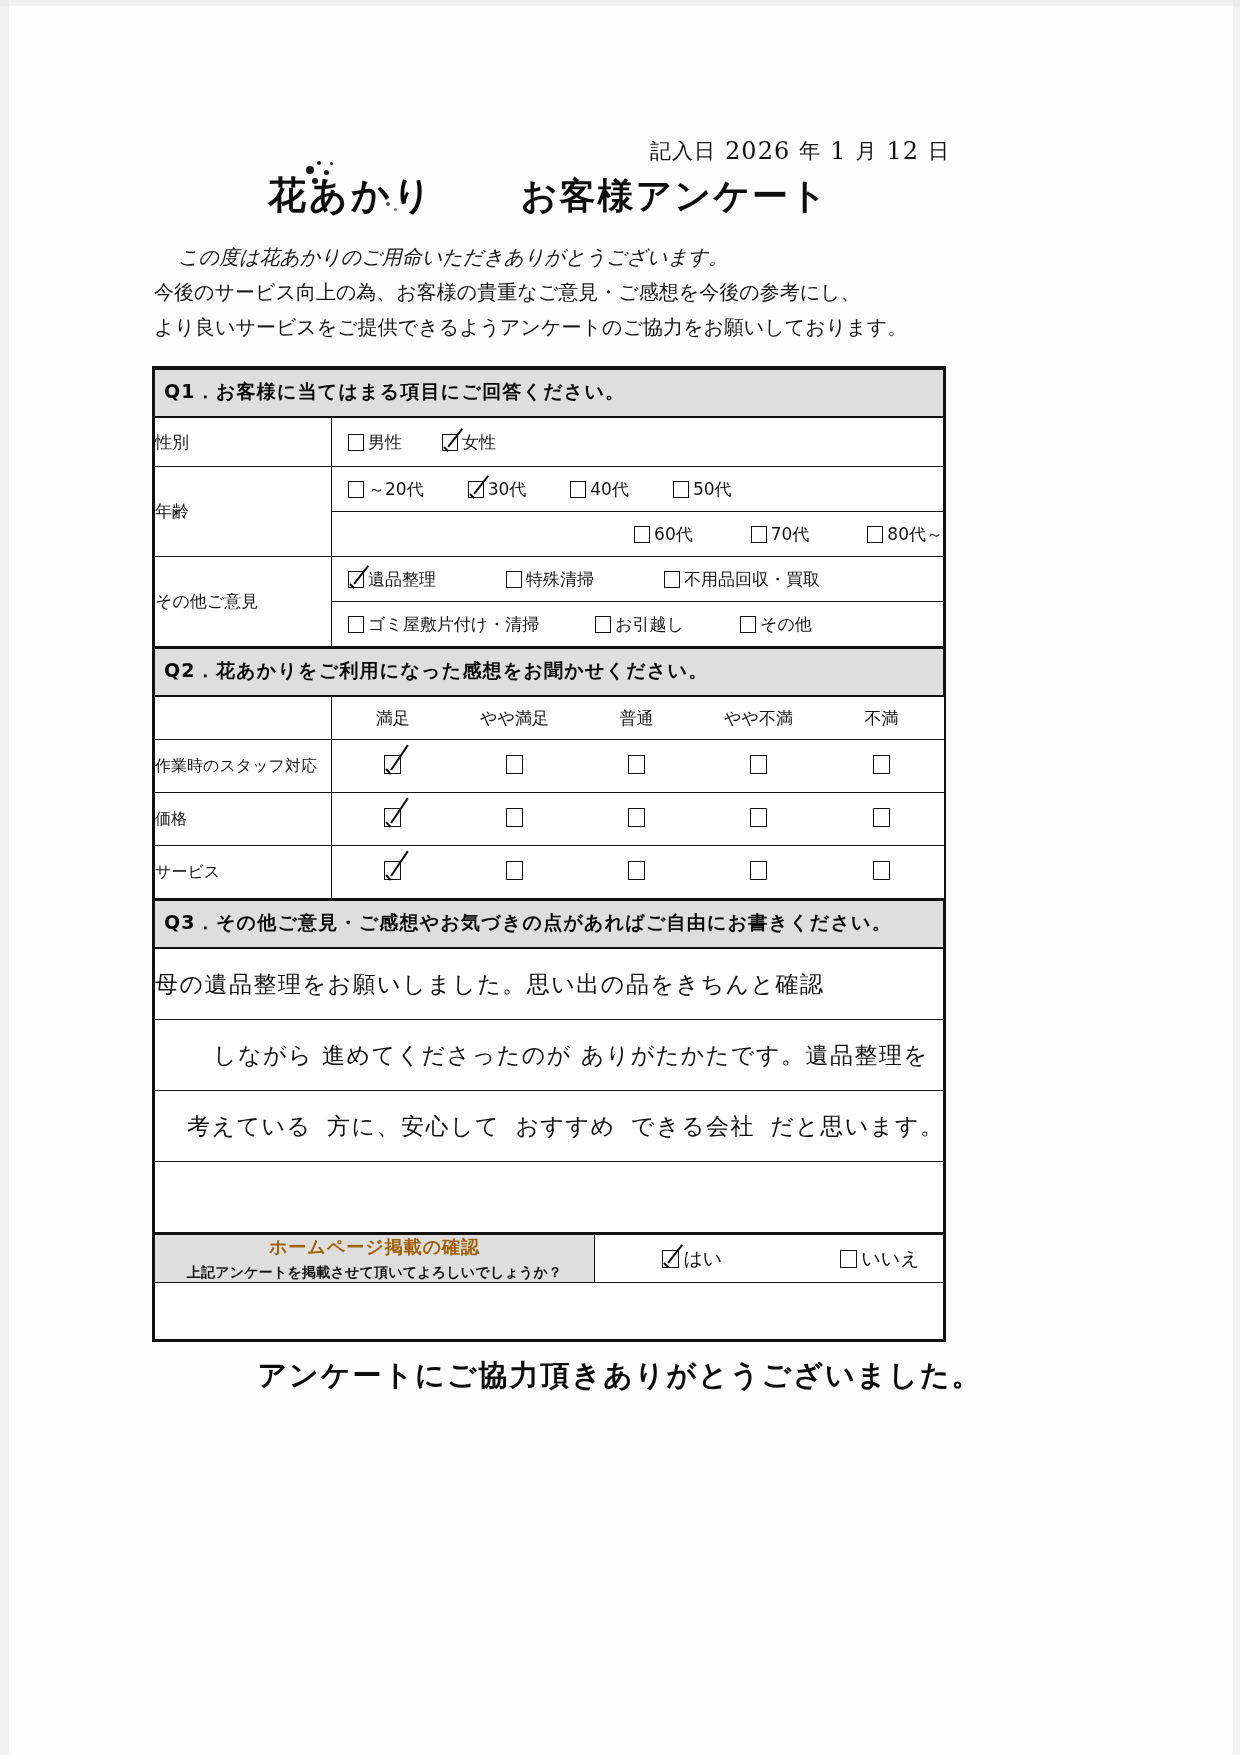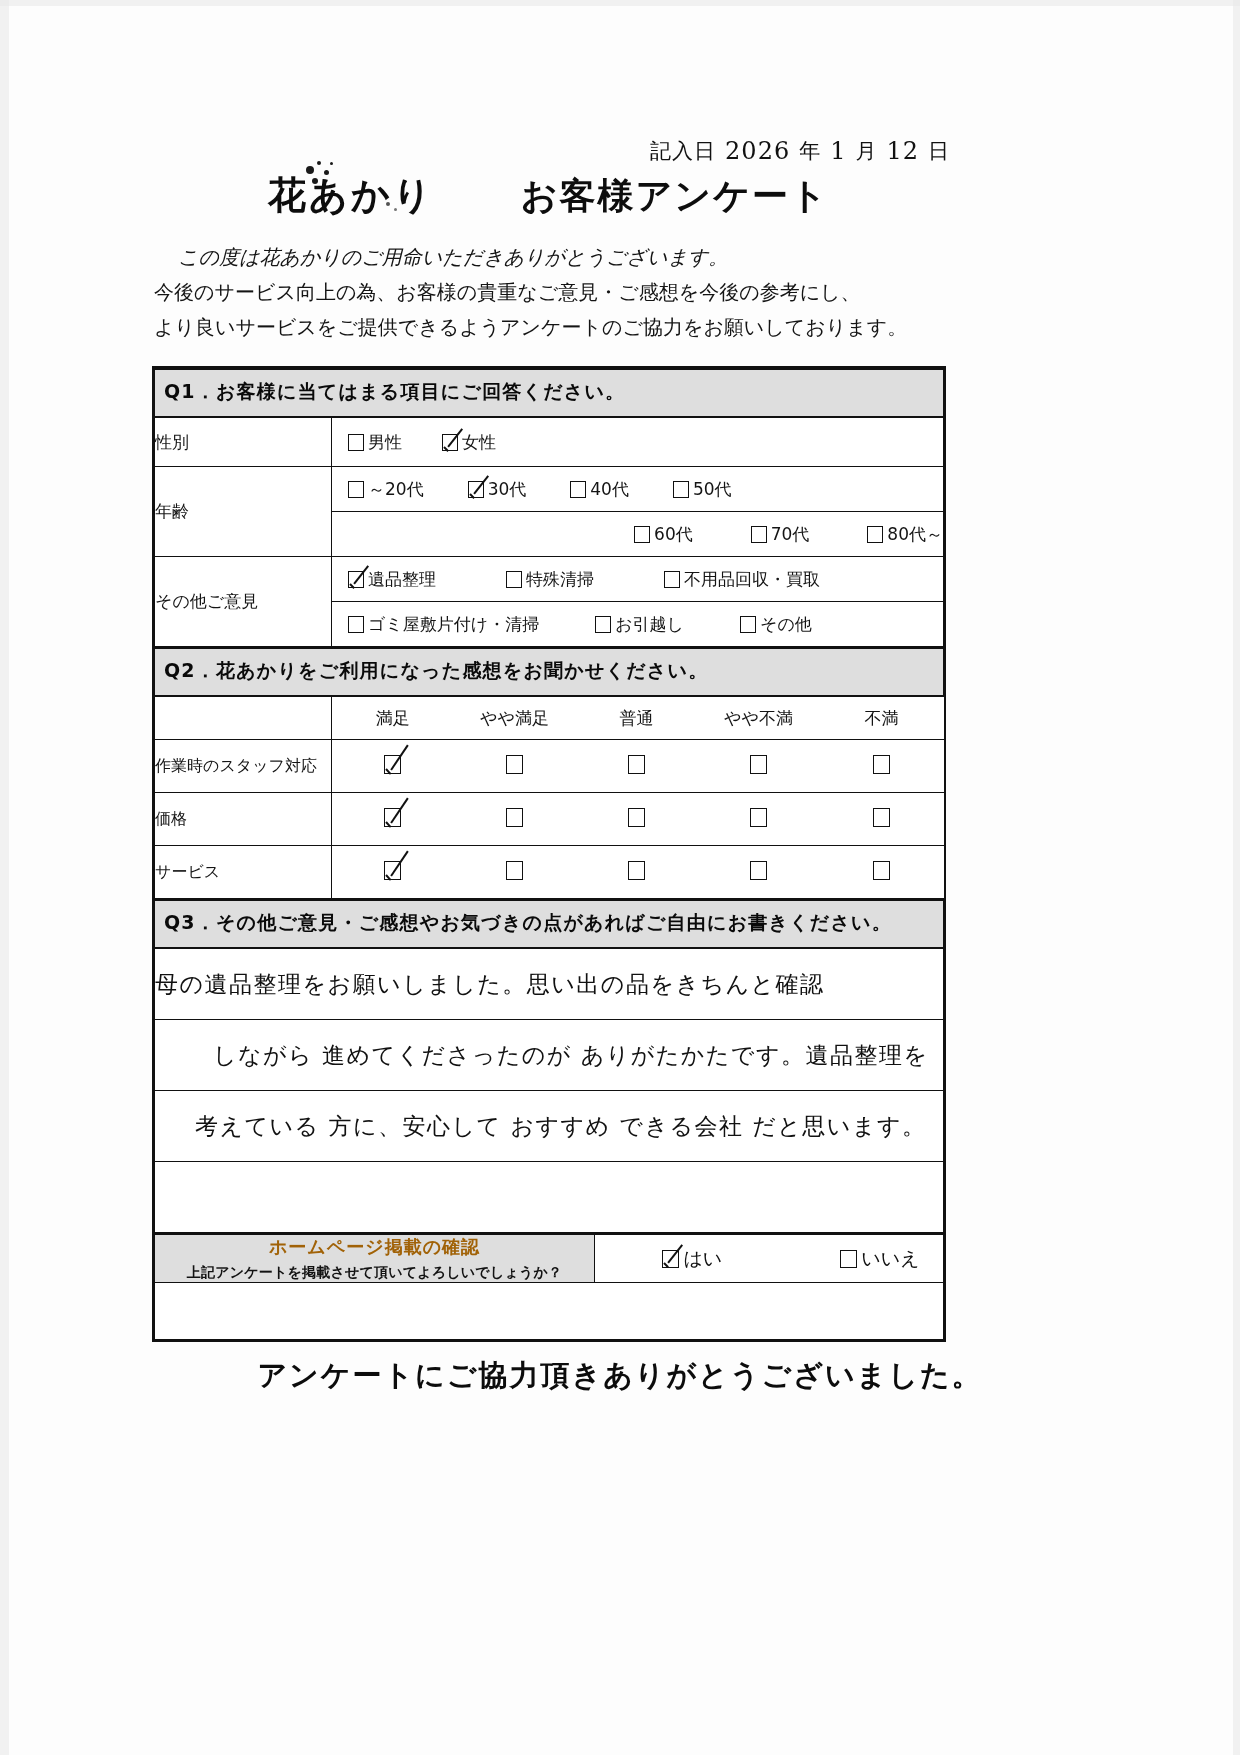--- a/index.html
+++ b/index.html
@@ -255,21 +255,21 @@
     height: 100%;
     font-family: "DejaVu Serif", "Liberation Serif", serif;
     font-size: 23px;
     color: #111;
     letter-spacing: 1.5px;
     display: flex;
     align-items: center;
     white-space: nowrap;
   }
   .note-line.ln2 { padding-left: 58px; }
-  .note-line.ln3 { padding-left: 40px; }
+  .note-line.ln3 { padding-left: 32px; font-family: Liberation Mono, monospace; }
   .note-blank { height: 62px; }
 
   
   .consent-row td { border-top: 2px solid #111; }
   .consent-left {
     width: 440px;
     background: #dedede;
     text-align: center;
     padding: 9px 4px 10px 4px;
   }

